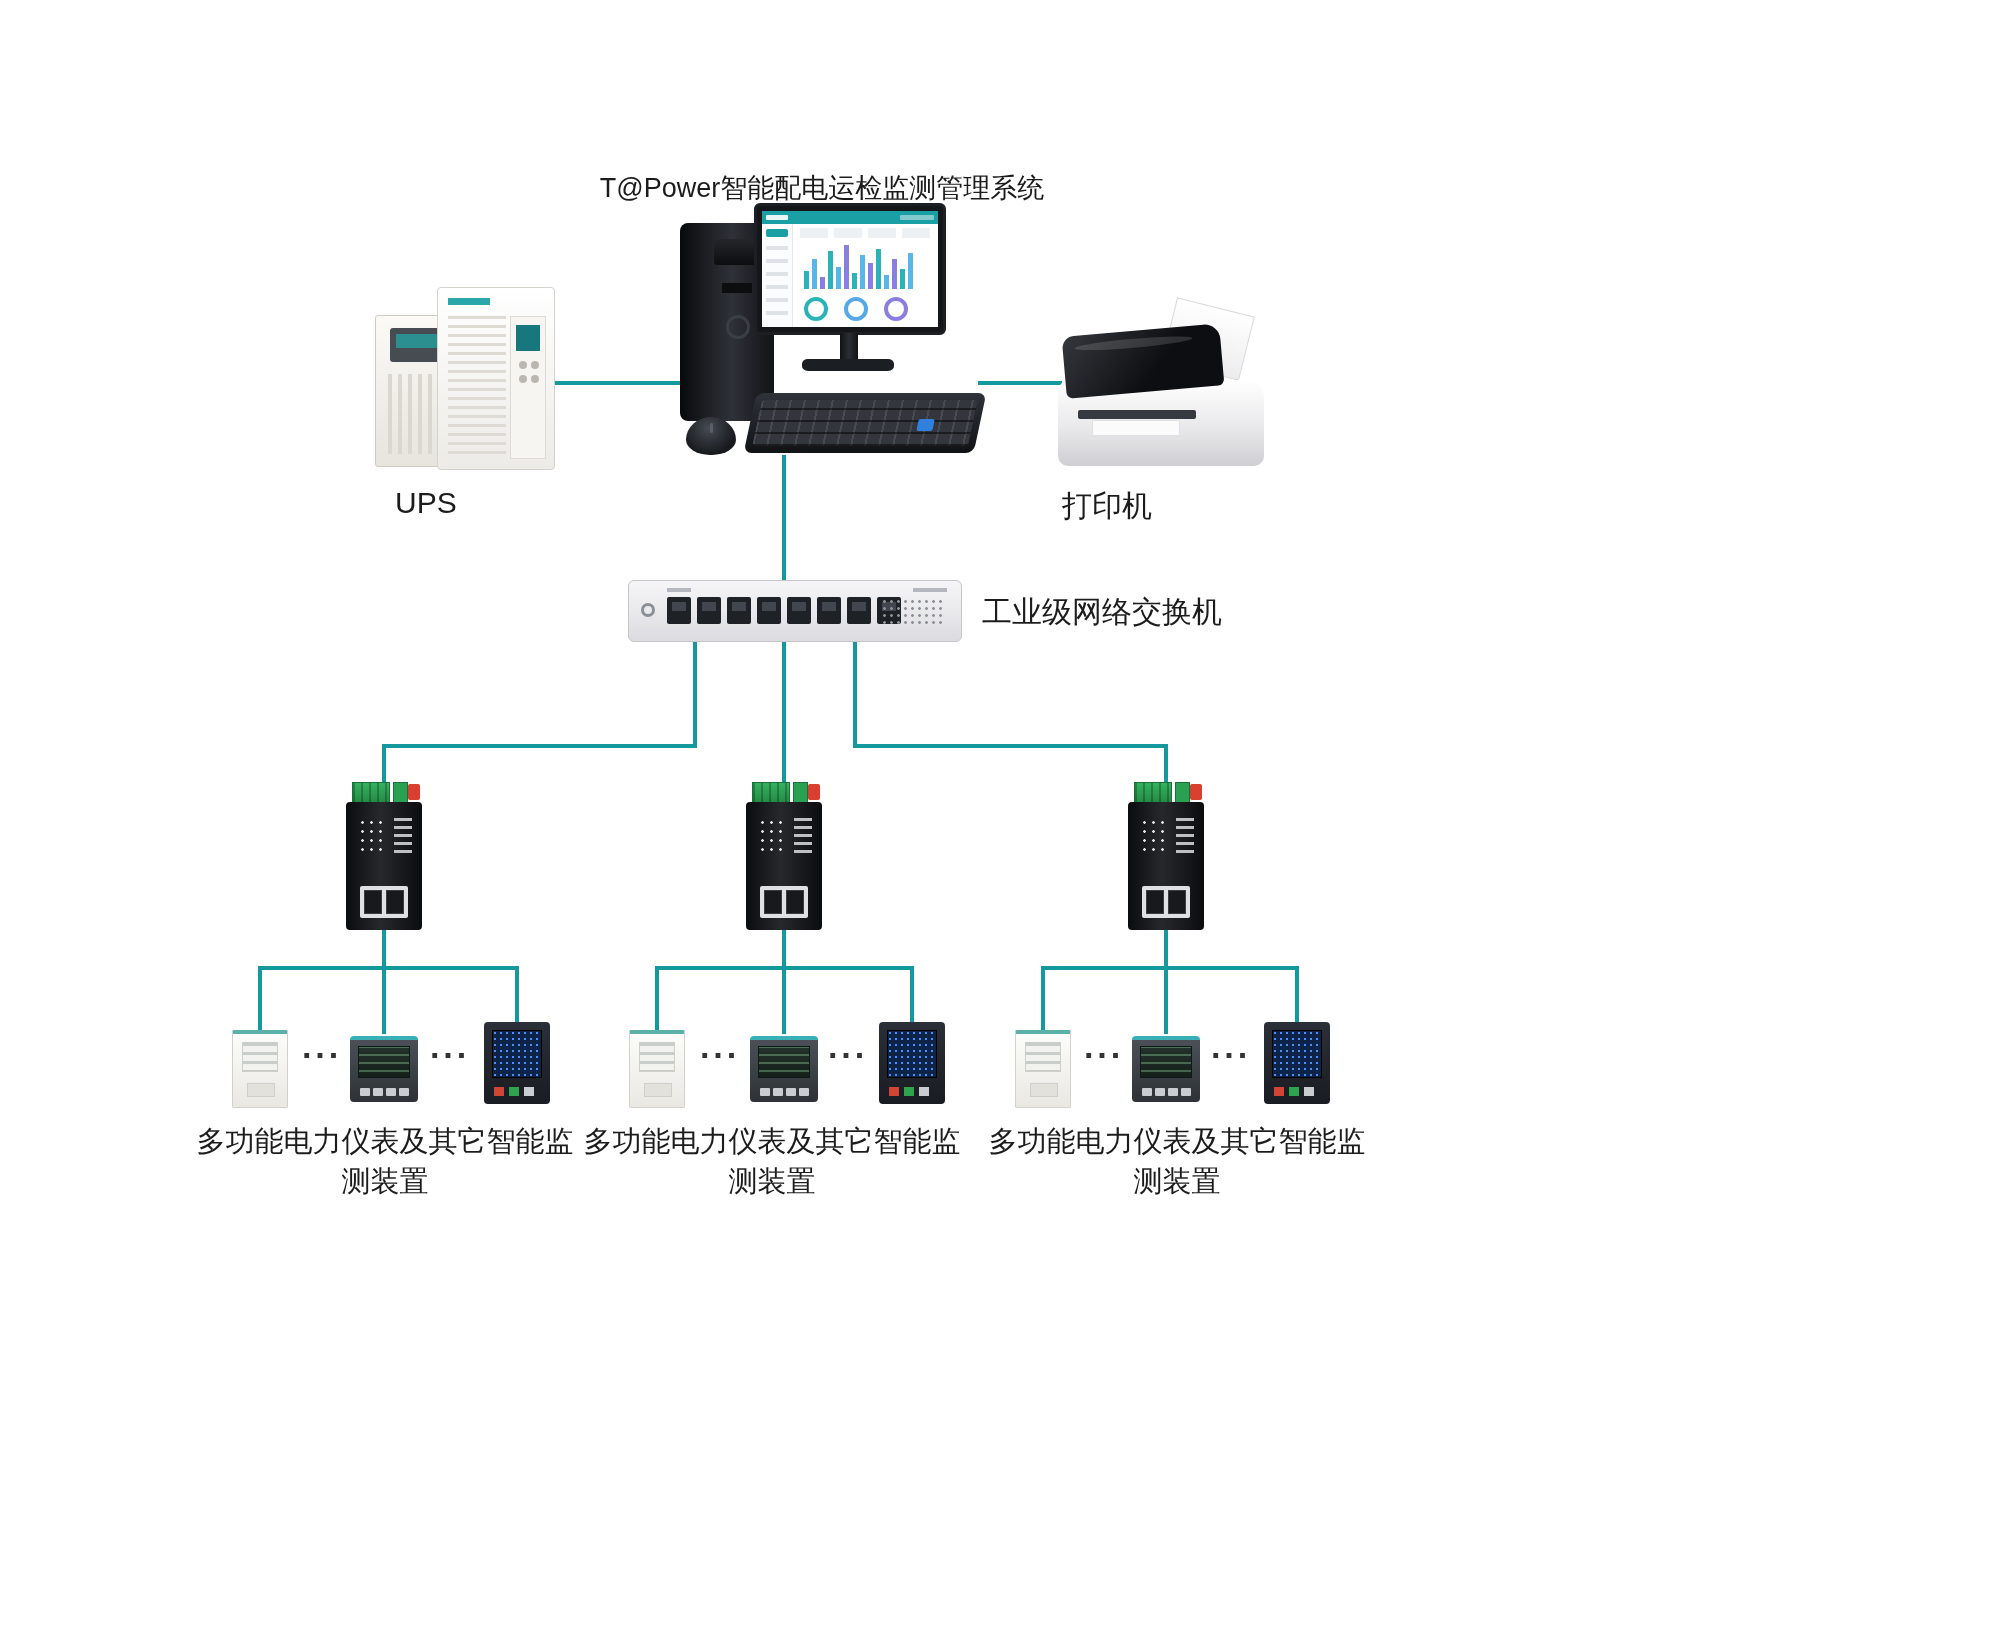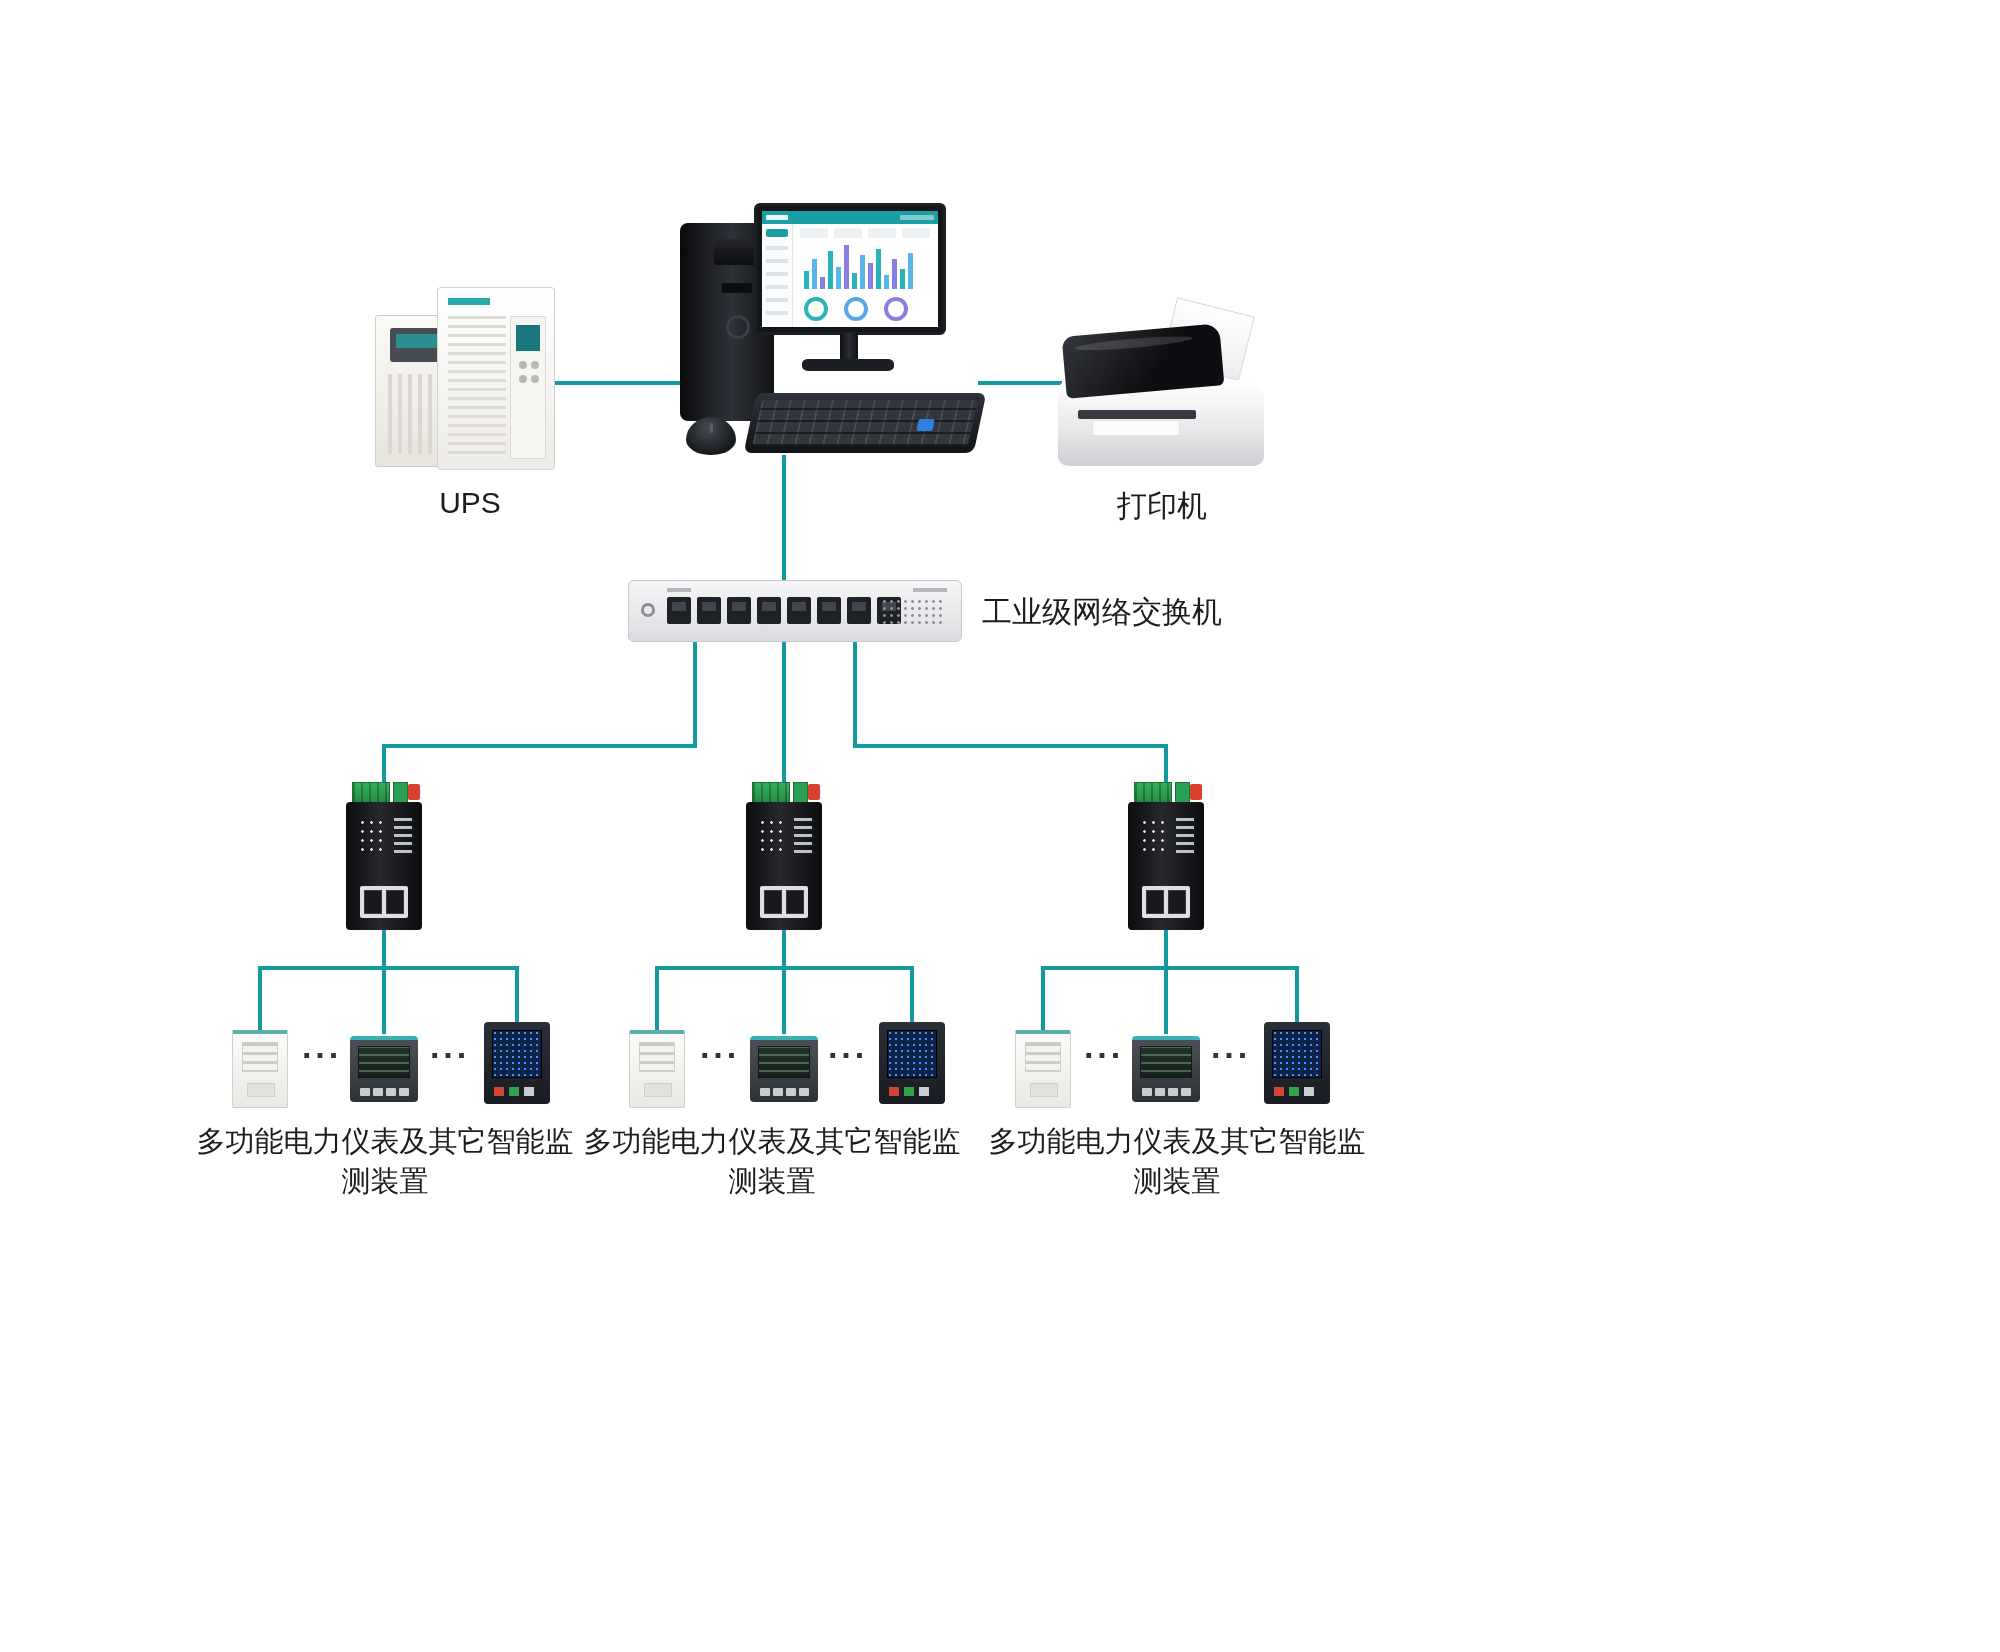--- a/index.html
+++ b/index.html
@@ -5,21 +5,21 @@
   html,body { margin:0; padding:0; background:#fff; }
   .canvas { position:relative; width:2000px; height:1652px; background:#ffffff; overflow:hidden;
             font-family:"Liberation Sans","DejaVu Sans",sans-serif; }
 
   
   .title { position:absolute; left:230px; top:92px; width:1200px; text-align:center;
            font-size:51px; font-weight:bold; color:#1598a2; letter-spacing:1px; z-index:3; }
   .subtitle { position:absolute; left:422px; top:170px; width:800px; text-align:center;
               font-size:27px; color:#1b1b1b; z-index:3; }
   .lbl { position:absolute; font-size:30px; color:#1c1c1c; z-index:3; }
-  .lbl.center { text-align:center; }
+  .lbl.center { }
   .group-label { position:absolute; top:1122px; width:400px; text-align:center;
                  font-size:29px; color:#1c1c1c; z-index:3; }
   .dots { position:absolute; width:40px; text-align:center; font-size:34px; font-weight:bold;
           color:#333; letter-spacing:2px; z-index:3; }
 
   
   .line { position:absolute; background:#149a9e; z-index:1; }
   .line.h { height:4px; }
   .line.v { width:4px; }
 
@@ -170,20 +170,21 @@
                     background-image:radial-gradient(circle,#4a90ff 1px, transparent 1.3px); background-size:6px 6px;
                     box-shadow:inset 0 0 0 1px #000; }
   .m-blue::after { content:""; position:absolute; left:10px; bottom:8px; width:10px; height:9px;
                    background:#d24434; box-shadow:15px 0 0 #2fa34e, 30px 0 0 #c9ccd0; }
 </style>
 </head>
 <body>
 
 <div class="canvas">
 
+  <div class="subtitle">T@Power智能配电运检监测管理系统</div>
 
   <div class="line h" style="left:552px;top:381px;width:128px"></div>
   <div class="line h" style="left:978px;top:381px;width:84px"></div>
   <div class="line v" style="left:782px;top:455px;height:127px"></div>
 
   <div class="line v" style="left:782px;top:640px;height:152px"></div>
   <div class="line v" style="left:693px;top:640px;height:108px"></div>
   <div class="line h" style="left:382px;top:744px;width:315px"></div>
   <div class="line v" style="left:382px;top:744px;height:48px"></div>
   <div class="line v" style="left:853px;top:640px;height:108px"></div>

